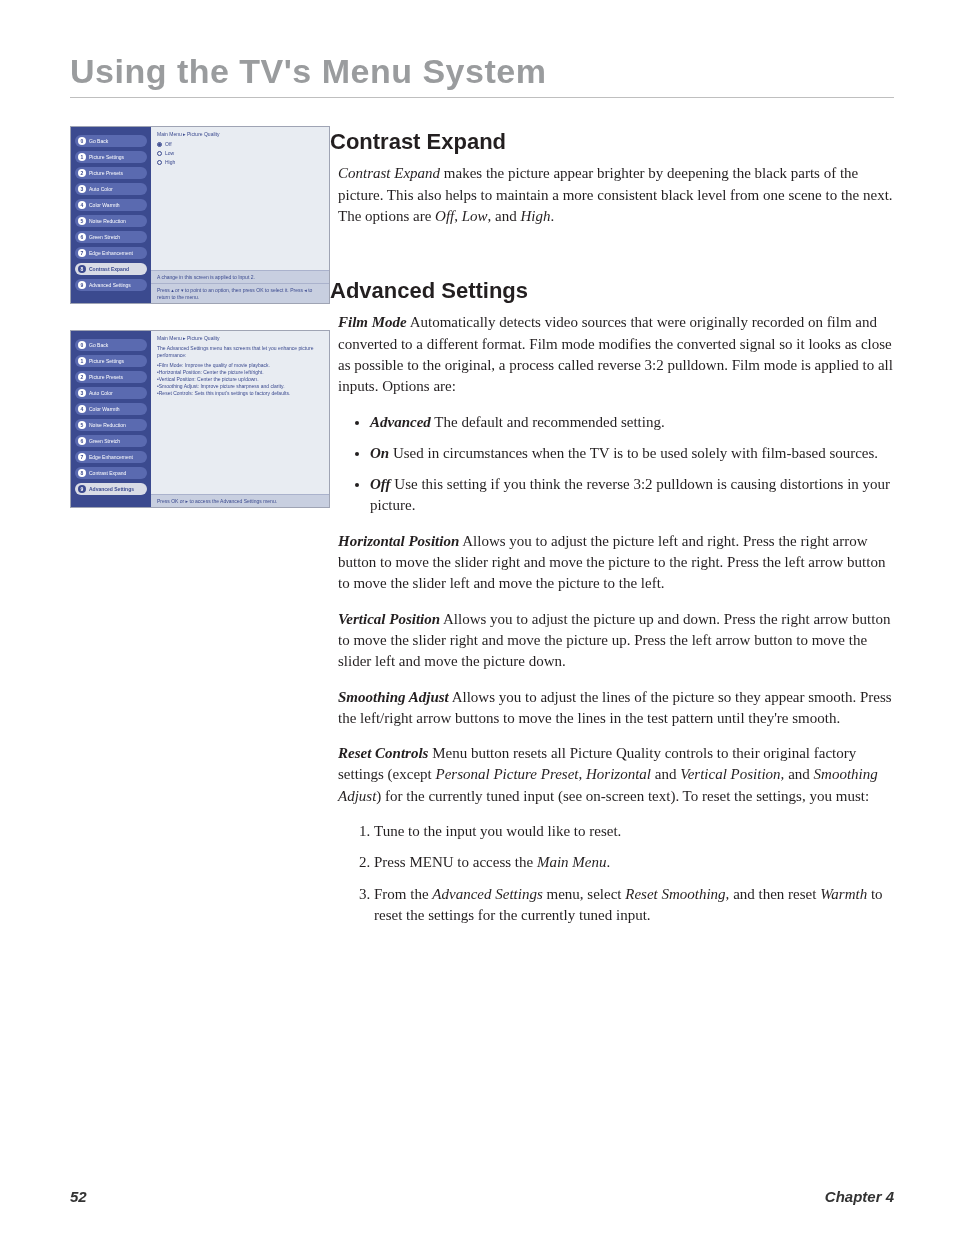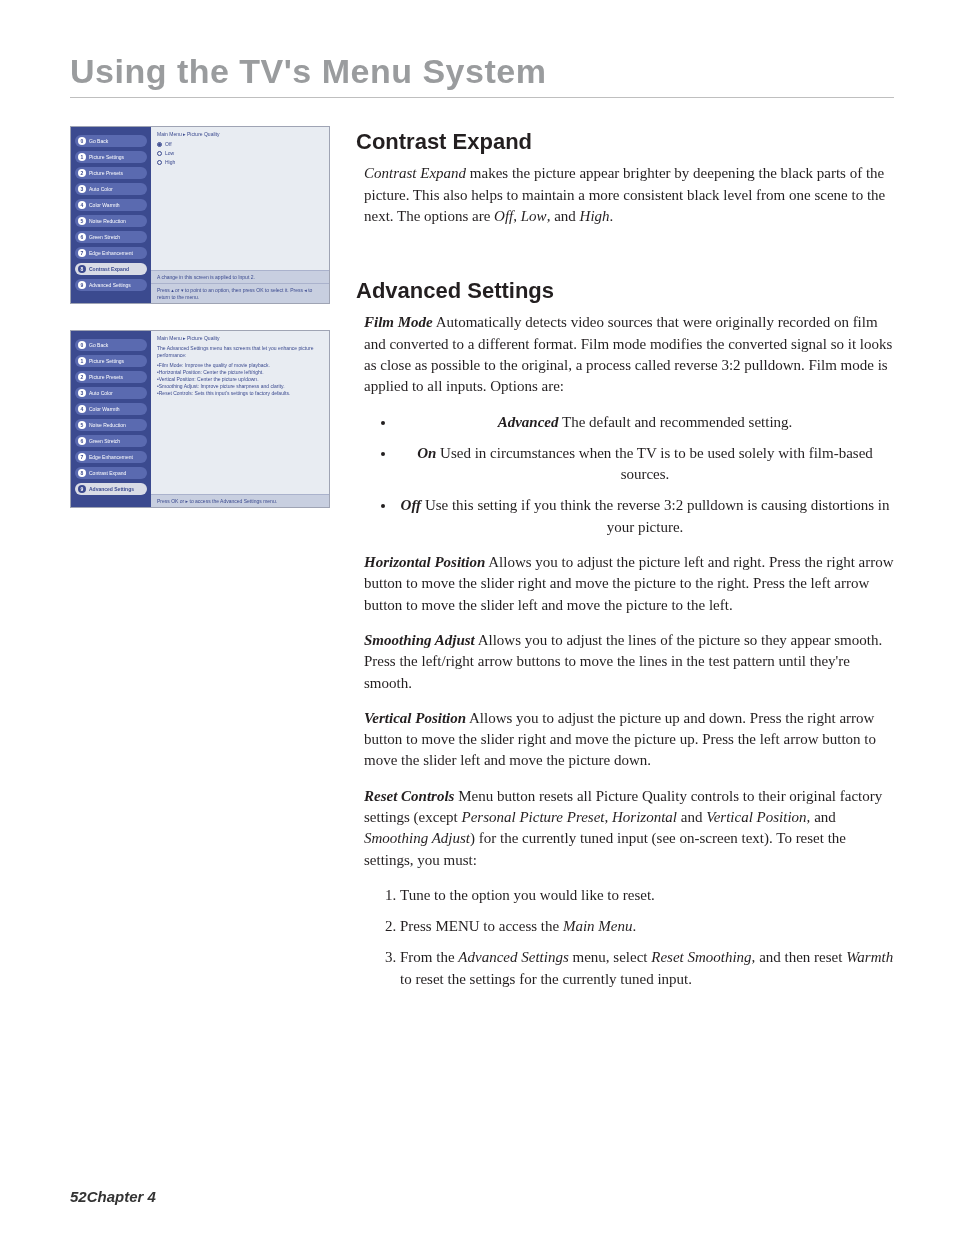--- a/index.html
+++ b/index.html
@@ -1,25 +1,25 @@
 <!DOCTYPE html>
 <html><head>
 <meta charset="utf-8">
 <style>
   html,body{margin:0;padding:0;background:#fff;color:#231f20;font-family:Georgia,"Times New Roman",serif;}
   .page{width:954px;height:1235px;box-sizing:border-box;position:relative;padding:40px 60px 40px 70px;}
   .chapter-title{font-family:Impact,"Arial Black",sans-serif;font-weight:700;color:#9a9c9e;font-size:34px;letter-spacing:0.5px;margin:12px 0 6px 0;}
   .rule{height:1px;background:#bfbfbf;margin:6px 0 28px 0;}
-  .columns{display:flex;gap:26px;}
+  .columns{display:flex;}
   .left-col{width:260px;flex:0 0 260px;}
   .right-col{flex:1 1 auto;font-size:15px;line-height:1.42;}
   .right-col h2{font-family:"Trebuchet MS",Arial,sans-serif;font-weight:700;font-size:22px;margin:0 0 6px 0;color:#231f20;}
   .right-col p{margin:0 0 14px 8px;}
   .indent{margin-left:24px;}
-  ul.bullets{margin:8px 0 14px 0;padding-left:40px;text-align:center;}
+  ul.bullets{margin:8px 0 14px 0;padding-left:40px;}
   ul.bullets li{margin-bottom:10px;}
   ol.steps{margin:0 0 14px 0;padding-left:44px;}
   ol.steps li{margin-bottom:10px;}
   .em{font-style:italic;}
   .bi{font-style:italic;font-weight:700;}
   .section-gap{height:34px;}
   
   .shot{border:1px solid #9fa4b4;background:#e8ecf2;padding:0;margin-bottom:26px;font-family:Arial,Helvetica,sans-serif;}
   .shot-inner{display:flex;}
   .sidebar{width:80px;background:#3b4a8f;padding:8px 4px;box-sizing:border-box;}
@@ -27,21 +27,21 @@
   .side-item.sel{background:#d9dce6;color:#3b4a8f;font-weight:700;}
   .side-num{display:inline-block;width:8px;height:8px;border-radius:50%;background:#fff;color:#3b4a8f;font-size:5px;line-height:8px;text-align:center;margin-right:3px;font-weight:700;}
   .side-item.sel .side-num{background:#3b4a8f;color:#fff;}
   .pane{flex:1;background:#e8ecf2;display:flex;flex-direction:column;}
   .breadcrumb{font-size:5px;color:#3b4a8f;padding:4px 6px 2px 6px;}
   .pane-body{flex:1;padding:2px 6px 4px 6px;font-size:5px;color:#3b4a8f;line-height:1.4;}
   .radio-row{display:flex;align-items:center;margin-bottom:2px;}
   .radio{width:5px;height:5px;border:1px solid #3b4a8f;border-radius:50%;margin-right:3px;box-sizing:border-box;}
   .radio.on::after{content:"";display:block;width:3px;height:3px;background:#3b4a8f;border-radius:50%;margin:0 auto;margin-top:0px;}
   .pane-msg{background:#c8cfe0;font-size:5px;color:#3b4a8f;padding:3px 6px;border-top:1px solid #aab2cc;line-height:1.3;}
-  .footer{position:absolute;left:70px;right:60px;bottom:30px;display:flex;justify-content:flex-start;font-family:"Trebuchet MS",Arial,sans-serif;font-style:italic;font-weight:700;font-size:15px;color:#333;}
+  .footer{position:absolute;left:70px;right:60px;bottom:30px;display:flex;justify-content:space-between;font-family:"Trebuchet MS",Arial,sans-serif;font-style:italic;font-weight:700;font-size:15px;color:#333;}
 </style>
 </head>
 <body>
 
 <div class="page">
   <div class="chapter-title">Using the TV's Menu System</div>
   <div class="rule"></div>
 
   <div class="columns">
 
@@ -193,33 +193,33 @@
         <li><span class="bi">Advanced</span><span>   The default and recommended setting.</span></li>
         <li><span class="bi">On</span><span>   Used in circumstances when the TV is to be used solely with film-based sources.</span></li>
         <li><span class="bi">Off</span><span>   Use this setting if you think the reverse 3:2 pulldown is causing distortions in your picture.</span></li>
       </ul>
 
       <p class="indent">
         <span class="bi">Horizontal Position</span><span>   Allows you to adjust the picture left and right. Press the right arrow button to move the slider right and move the picture to the right. Press the left arrow button to move the slider left and move the picture to the left.</span>
       </p>
 
       <p class="indent">
+        <span class="bi">Vertical Position</span><span>   Allows you to adjust the picture up and down. Press the right arrow button to move the slider right and move the picture up. Press the left arrow button to move the slider left and move the picture down.</span>
+      </p>
+
+      <p class="indent">
         <span class="bi">Smoothing Adjust</span><span>   Allows you to adjust the lines of the picture so they appear smooth. Press the left/right arrow buttons to move the lines in the test pattern until they're smooth.</span>
       </p>
 
       <p class="indent">
-        <span class="bi">Vertical Position</span><span>   Allows you to adjust the picture up and down. Press the right arrow button to move the slider right and move the picture up. Press the left arrow button to move the slider left and move the picture down.</span>
-      </p>
-
-      <p class="indent">
         <span class="bi">Reset Controls</span><span>   Menu button resets all Picture Quality controls to their original factory settings (except </span><span class="em">Personal Picture Preset</span><span>, </span><span class="em">Horizontal</span><span> and </span><span class="em">Vertical Position,</span><span> and </span><span class="em">Smoothing Adjust</span><span>) for the currently tuned input (see on-screen text). To reset the settings, you must:</span>
       </p>
 
       <ol class="steps">
-        <li>Tune to the option you would like to reset.</li>
+        <li>Tune to the input you would like to reset.</li>
         <li><span>Press MENU to access the </span><span class="em">Main Menu</span><span>.</span></li>
         <li><span>From the </span><span class="em">Advanced Settings</span><span> menu, select </span><span class="em">Reset Smoothing,</span><span> and then reset </span><span class="em">Warmth</span><span> to reset the settings for the currently tuned input.</span></li>
       </ol>
 
     </div>
   </div>
 
   <div class="footer">
     <span>52</span>
     <span>Chapter 4</span>

